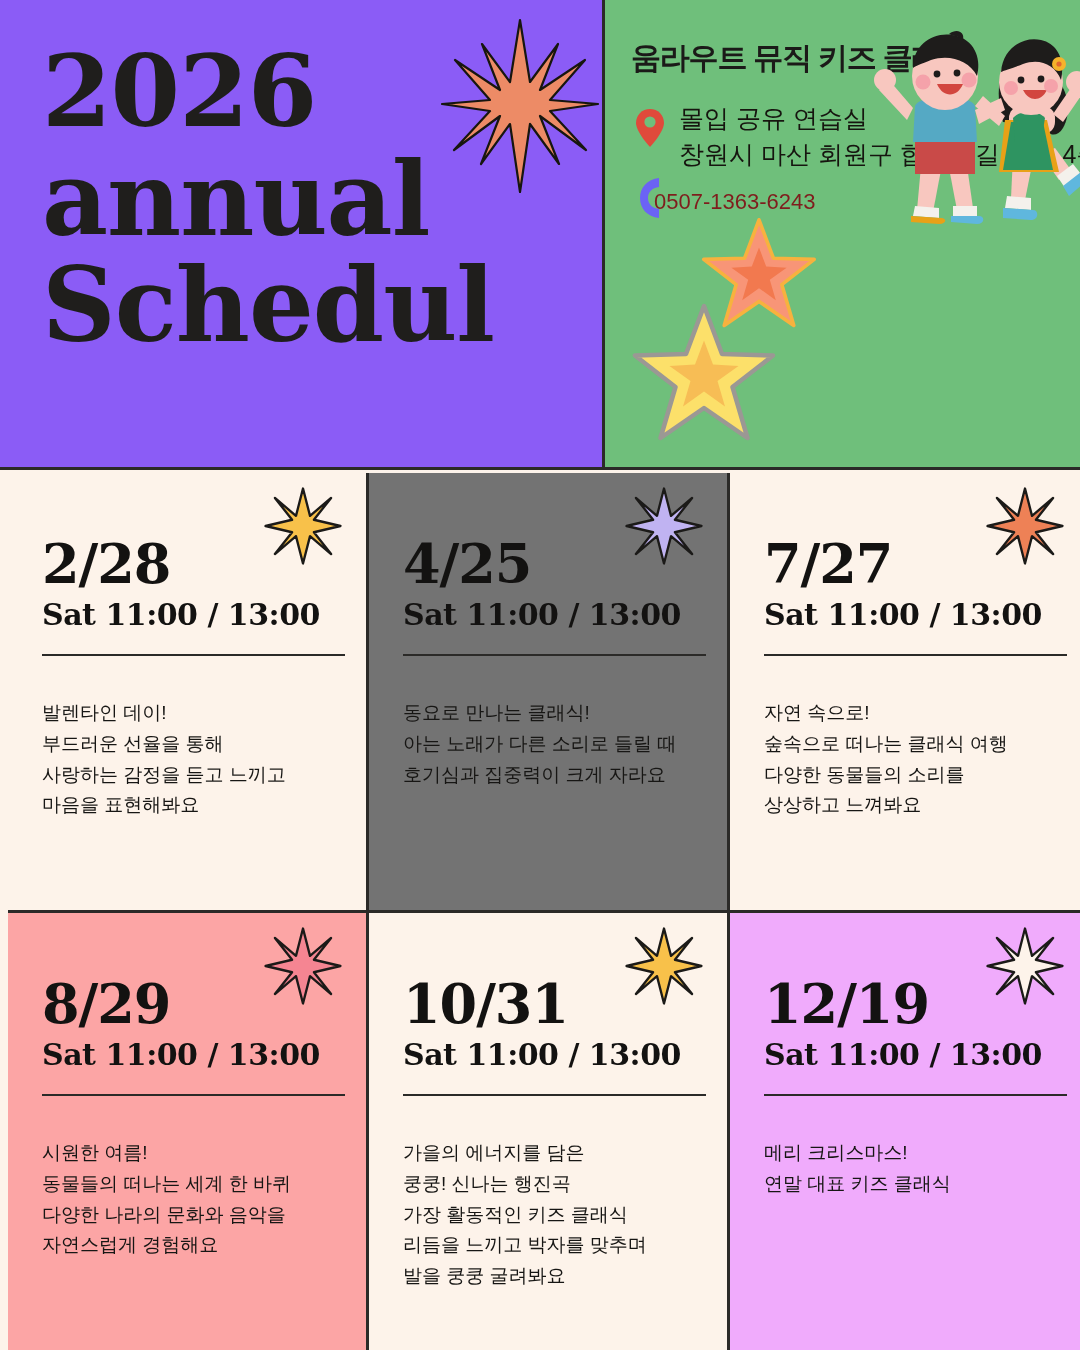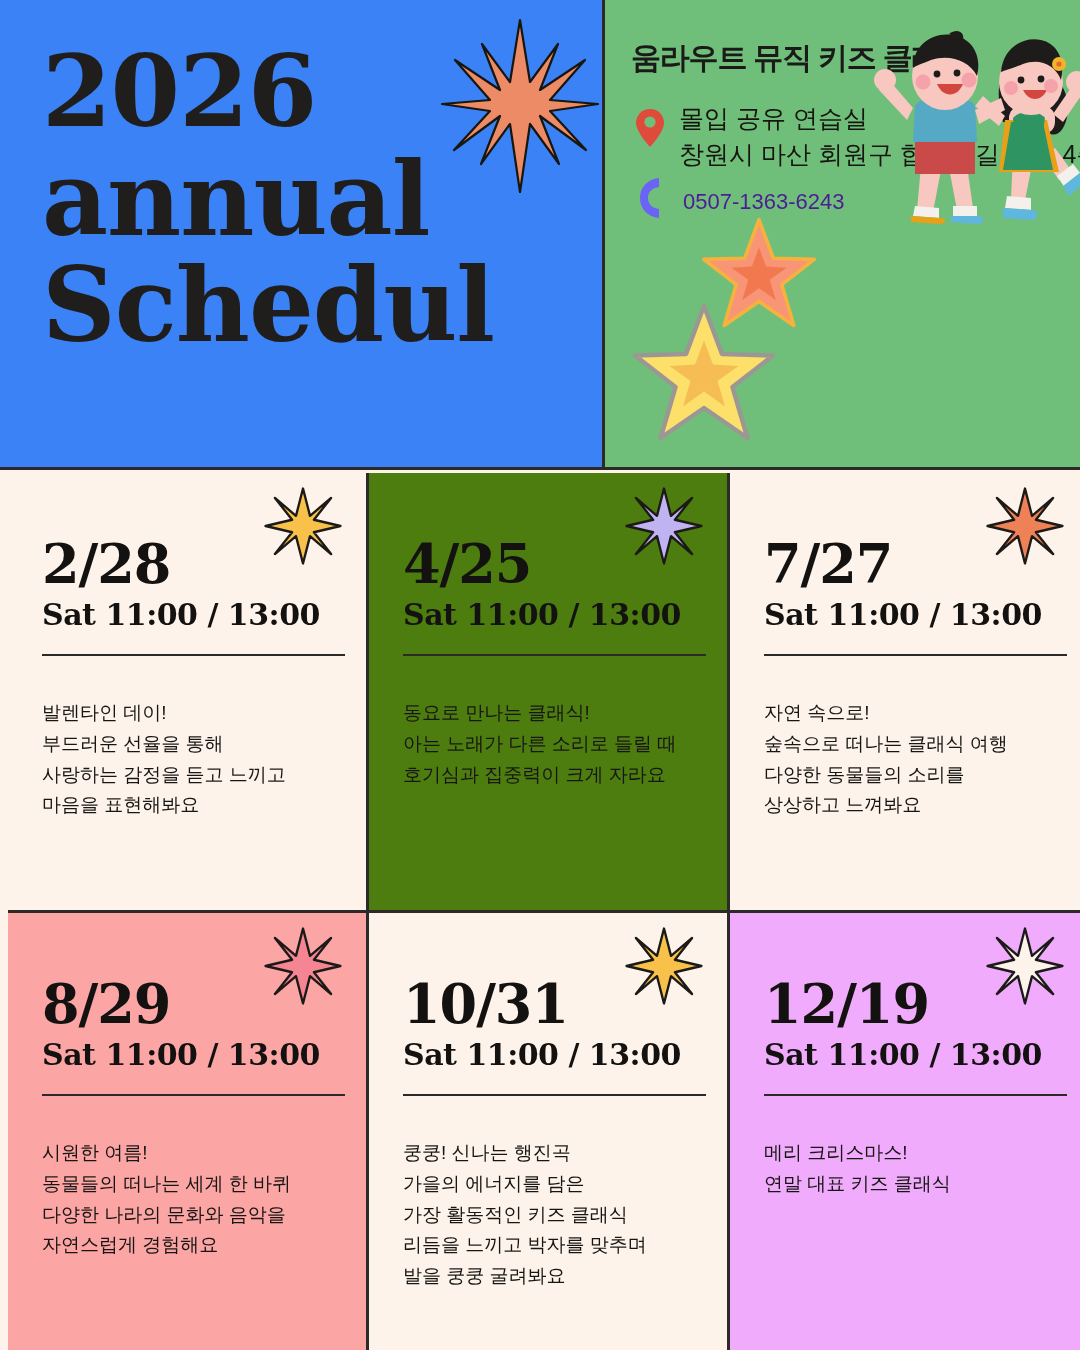--- a/index.html
+++ b/index.html
@@ -12,21 +12,21 @@
   .poster {
     position:relative;
     width:1080px; height:1350px;
     background:#FDF3EA;
   }
 
   
   .header { position:absolute; left:0; top:0; width:1080px; height:473px; }
   .hero-left {
     position:absolute; left:0; top:0; width:605px; height:470px;
-    background:#3b82f6;
+    background:#8b5cf6;
     border-bottom:3px solid #2B2A28;
     border-right:3px solid #2B2A28;
   }
   .hero-title {
     position:absolute; left:42px; top:42px; width:530px;
     font-family:"DejaVu Serif", serif;
     font-weight:bold;
     color:#1F1E1C;
     font-size:96px;
     line-height:0.98;
@@ -56,22 +56,22 @@
   }
   .contact { position:absolute; left:26px; top:100px; width:450px; }
   .pin-icon { position:absolute; left:4px; top:8px; width:30px; height:40px; }
   .phone-icon { position:absolute; left:8px; top:76px; width:26px; height:44px; }
   .addr {
     margin-left:48px;
     font-size:25px; line-height:1.45; color:#16150F;
     white-space:nowrap;
   }
   .tel {
-    margin-left:52px; margin-top:16px;
-    font-size:22px; color:#4c1d95; white-space:nowrap;
+    margin-left:23px; margin-top:16px;
+    font-size:22px; color:#7f1d1d; white-space:nowrap;
   }
   .star5 { position:absolute; }
   .kids { position:absolute; left:258px; top:10px; width:220px; height:215px; }
 
   
   .grid {
     position:absolute; left:8px; top:473px;
     width:1080px; height:877px;
     display:grid;
     grid-template-columns:361px 361px 358px;
@@ -81,21 +81,21 @@
     position:relative;
     padding:64px 28px 0 34px;
     border-right:3px solid #2B2A28;
     border-bottom:3px solid #2B2A28;
     overflow:hidden;
   }
   .card:nth-child(3n) { border-right:none; }
   .card:nth-child(n+4) { border-bottom:none; }
 
   .bg-cream { background:#FDF3EA; }
-  .bg-orange{ background:#4d7c0f; }
+  .bg-orange{ background:#737373; }
   .bg-purple{ background:#fca5a5; }
   .bg-pink  { background:#f0abfc; }
 
   .star8 { position:absolute; right:24px; top:14px; width:78px; height:78px; }
 
   .card-date {
     font-family:"DejaVu Serif", serif;
     font-weight:bold;
     font-size:54px;
     color:#131211;
@@ -291,22 +291,22 @@
     </div>
 
     <div class="card bg-cream">
       <svg class="star8" viewBox="0 0 100 100">
         <path d="M50 2 L59 37 L86 14 L64 42 L98 50 L64 58 L86 86 L59 63 L50 98 L41 63 L14 86 L36 58 L2 50 L36 42 L14 14 L41 37 Z" fill="#F8C14A" stroke="#1B1A18" stroke-width="3" stroke-linejoin="round"></path>
       </svg>
       <div class="card-date">10/31</div>
       <div class="card-time">Sat 11:00 / 13:00</div>
       <div class="rule"></div>
       <div class="card-desc">
+        <span>가을의 에너지를 담은</span>
         <span>쿵쿵! 신나는 행진곡</span>
-        <span>가을의 에너지를 담은</span>
         <span>가장 활동적인 키즈 클래식</span>
         <span>리듬을 느끼고 박자를 맞추며</span>
         <span>발을 쿵쿵 굴려봐요</span>
       </div>
     </div>
 
     <div class="card bg-pink">
       <svg class="star8" viewBox="0 0 100 100">
         <path d="M50 2 L59 37 L86 14 L64 42 L98 50 L64 58 L86 86 L59 63 L50 98 L41 63 L14 86 L36 58 L2 50 L36 42 L14 14 L41 37 Z" fill="#FDF3EA" stroke="#1B1A18" stroke-width="3" stroke-linejoin="round"></path>
       </svg>

